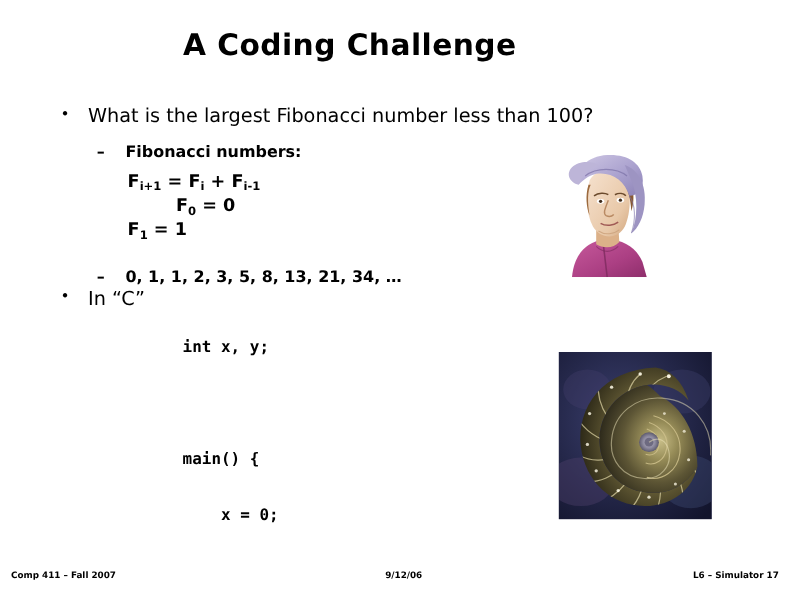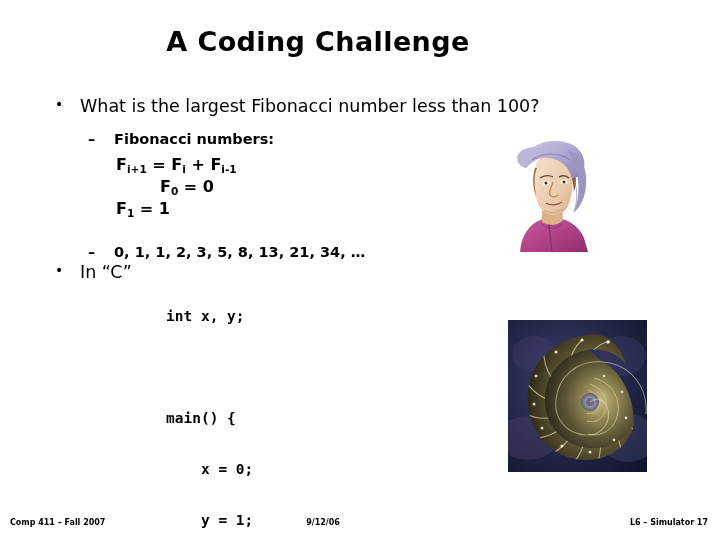--- a/index.html
+++ b/index.html
@@ -129,21 +129,21 @@
     left: 0;
     top: 518px;
     width: 720px;
     height: 16px;
     font-family: "DejaVu Sans", sans-serif;
     font-size: 8px;
     font-weight: bold;
     color: #000000;
   }
   .footer-left  { position: absolute; left: 10px;  top: 0; white-space: nowrap; }
-  .footer-mid   { position: absolute; left: 0;     top: 0; width: 646px; text-align: center; }
+  .footer-mid   { position: absolute; left: 0;     top: 0; width: 646px; text-align: center; padding-left: 44px; }
   .footer-right { position: absolute; right: 12px; top: 0; white-space: nowrap; padding-left: 28px; }
 </style>
 </head>
 <body>
 
 <div class="slide-title">A Coding Challenge</div>
 
 <div class="bullet-l1" style="top:96px;">
   <span class="mark">•</span><span class="txt">What is the largest Fibonacci number less than 100?</span>
 </div>
@@ -170,21 +170,20 @@
 
 <div class="bullet-l1" style="top:262px;">
   <span class="mark">•</span><span class="txt">In “C”</span>
 </div>
 
 <div class="code-block">
   <div class="code-line">int x, y;</div>
   <div class="code-gap"></div>
   <div class="code-line">main() {</div>
   <div class="code-line">    x = 0;</div>
-  <div class="code-line">    y = 1;</div>
   
   
   
   
   
   
 </div>
 
 <div class="fib-portrait">
   <svg width="90" height="118" viewBox="0 0 90 118" xmlns="http://www.w3.org/2000/svg">

